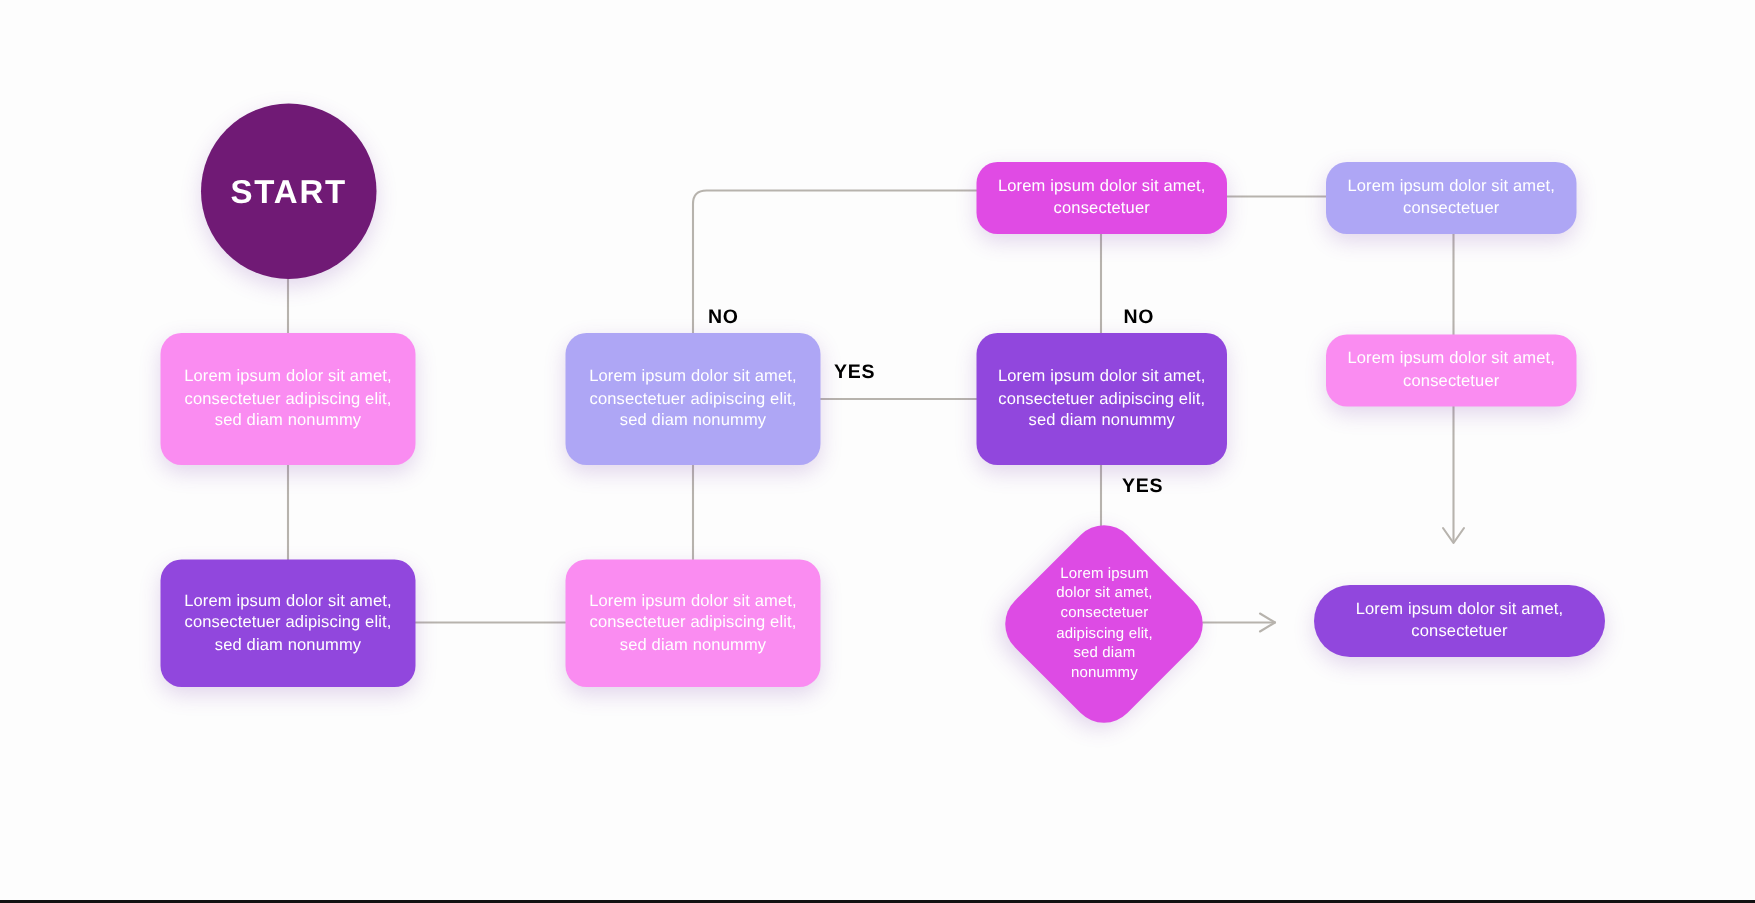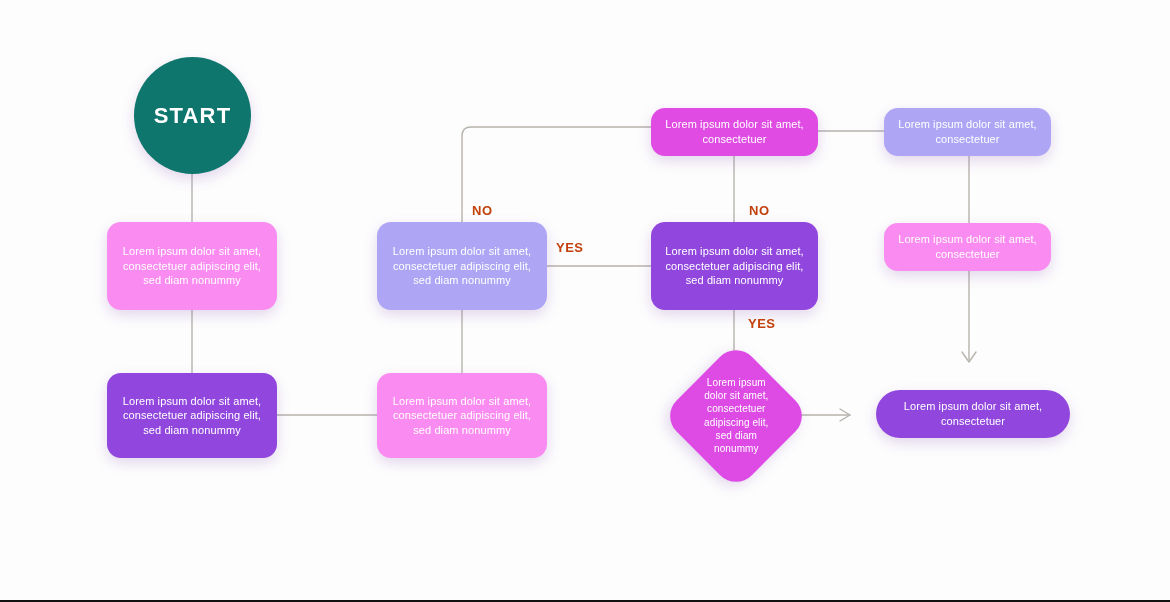--- a/index.html
+++ b/index.html
@@ -66,21 +66,21 @@
   .shape-diamond  { border-radius: 22px; transform: rotate(45deg); }
   .shape-diamond .txt { transform: rotate(-45deg); display: block; }
 
   
   .sh { box-shadow: 0 5px 14px rgba(120, 60, 170, 0.20); }
 
   .label {
     position: absolute;
     font-weight: bold;
     font-size: 13px;
-    color: #c2410c;
+    color: #000000;
     letter-spacing: 0.5px;
   }
 
   .start-label {
     font-size: 22px;
     font-weight: bold;
     letter-spacing: 1.2px;
   }
 </style>
 </head>
@@ -98,21 +98,21 @@
       <path d="M 734,156 L 734,222" stroke="#b7b3ad" stroke-width="1.4" fill="none" stroke-linecap="round"></path>
       <path d="M 818,131 L 884,131" stroke="#b7b3ad" stroke-width="1.4" fill="none" stroke-linecap="round"></path>
       <path d="M 734,310 L 734,363" stroke="#b7b3ad" stroke-width="1.4" fill="none" stroke-linecap="round"></path>
       <path d="M 969,156 L 969,360" stroke="#b7b3ad" stroke-width="1.4" fill="none" stroke-linecap="round"></path>
       <path d="M 802,415 L 850,415" stroke="#b7b3ad" stroke-width="1.4" fill="none" stroke-linecap="round"></path>
       <polyline points="962,352 969,362 976,352" stroke="#b7b3ad" stroke-width="1.4" fill="none" stroke-linecap="round" stroke-linejoin="round"></polyline>
       <polyline points="840,409 850,415 840,421" stroke="#b7b3ad" stroke-width="1.4" fill="none" stroke-linecap="round" stroke-linejoin="round"></polyline>
     </svg>
 
   <div id="nodes-layer">
-      <div class="node sh shape-circle" style="left: 134px; top: 57px; width: 117px; height: 117px; background: #0f766e; font-size: 22px;">
+      <div class="node sh shape-circle" style="left: 134px; top: 69px; width: 117px; height: 117px; background: #701a75; font-size: 22px;">
         <span class="txt start-label">START</span>
       </div>
       <div class="node sh shape-rounded" style="left: 107px; top: 222px; width: 170px; height: 88px; background: rgb(250, 140, 241); font-size: 11px;">
         <span class="txt">Lorem ipsum dolor sit amet, consectetuer adipiscing elit, sed diam nonummy</span>
       </div>
       <div class="node sh shape-rounded" style="left: 107px; top: 373px; width: 170px; height: 85px; background: rgb(145, 71, 221); font-size: 11px;">
         <span class="txt">Lorem ipsum dolor sit amet, consectetuer adipiscing elit, sed diam nonummy</span>
       </div>
       <div class="node sh shape-rounded" style="left: 377px; top: 222px; width: 170px; height: 88px; background: rgb(174, 166, 245); font-size: 11px;">
         <span class="txt">Lorem ipsum dolor sit amet, consectetuer adipiscing elit, sed diam nonummy</span>

